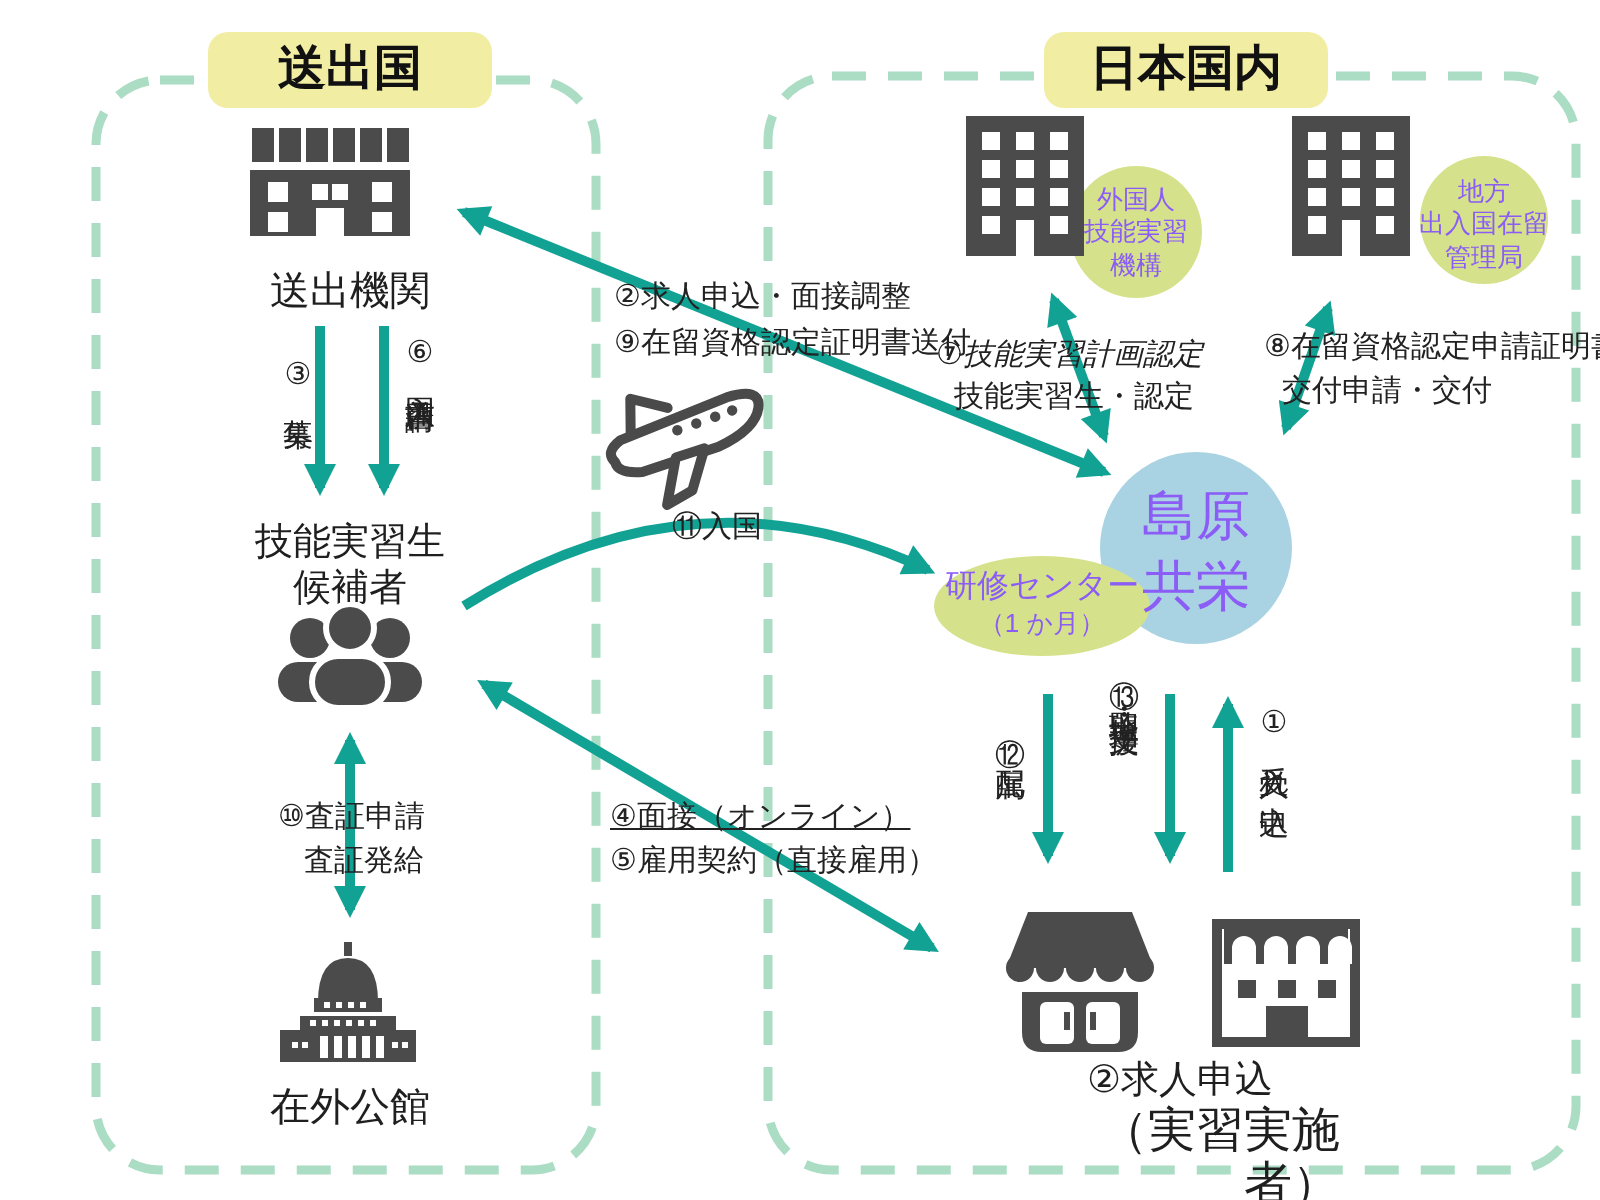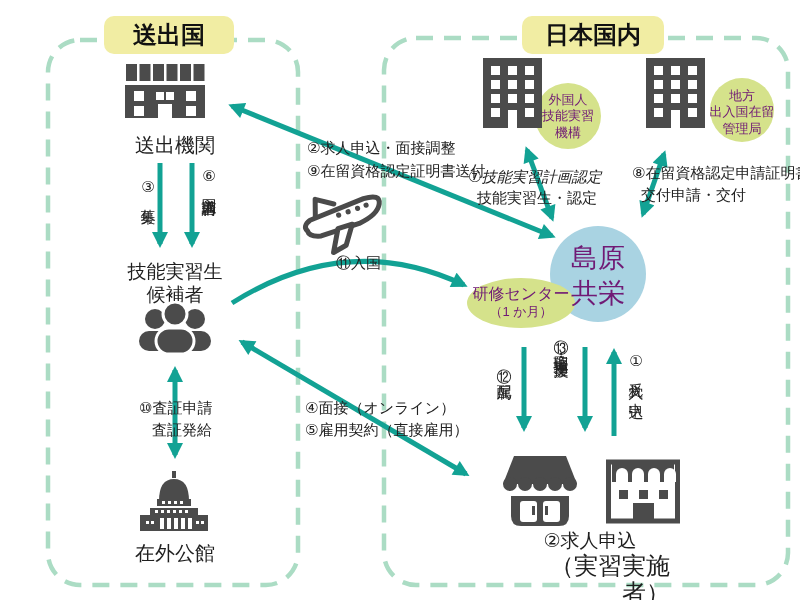--- a/index.html
+++ b/index.html
@@ -12,21 +12,21 @@
   .title-pill{
     background:#f1eda3;border-radius:10px;text-align:center;
     font-size:24px;font-weight:600;color:#111;line-height:38px;height:38px;
   }
   .node-label{color:#1f1f1f;text-align:center;}
   .step-label{color:#222;font-size:15px;white-space:nowrap;}
   .step-vertical{
     writing-mode:vertical-rl;text-orientation:upright;
     color:#222;font-size:15px;letter-spacing:1px;white-space:nowrap;
   }
-  .circle-text{color:#701a75;text-align:center;line-height:1.25;}
+  .circle-text{color:#8b5cf6;text-align:center;line-height:1.25;}
   svg{display:block;}
 </style>
 </head>
 <body>
 
 <div id="canvas">
 
   <svg id="overlay" width="800" height="600" viewBox="0 0 800 600">
     <defs>
       <marker id="mEnd" viewBox="0 0 10 10" refX="7.5" refY="5" markerWidth="3.4" markerHeight="3.2" orient="auto">
@@ -53,21 +53,21 @@
       <line x1="664" y1="154" x2="643" y2="214" marker-start="url(#mStart)" marker-end="url(#mEnd)"></line>
       <path d="M232,303 Q348,230 464,285" marker-end="url(#mEnd)"></path>
       <line x1="242" y1="342" x2="466" y2="474" marker-start="url(#mStart)" marker-end="url(#mEnd)"></line>
       <line x1="175" y1="370" x2="175" y2="455" marker-start="url(#mStart)" marker-end="url(#mEnd)"></line>
       <line x1="524" y1="347" x2="524" y2="428" marker-end="url(#mEnd)"></line>
       <line x1="585" y1="347" x2="585" y2="428" marker-end="url(#mEnd)"></line>
       <line x1="614" y1="436" x2="614" y2="352" marker-end="url(#mEnd)"></line>
     </g>
   </svg>
 
-  <div class="abs layer3 title-pill" style="left:104px;top:16px;width:130px;">
+  <div class="abs layer3 title-pill" style="left:104px;top:16px;width:142px;">
     <span>送出国</span>
   </div>
   <div class="abs layer3 title-pill" style="left:522px;top:16px;width:142px;">
     <span>日本国内</span>
   </div>
 
   <div class="abs layer2" style="left:125px;top:64px;">
     <svg width="80" height="54" viewBox="0 0 80 54">
       <g fill="#4b4b4b">
         <rect x="1" y="0" width="11" height="17"></rect>
@@ -180,21 +180,21 @@
 
   <div class="abs layer2 step-label" style="left:307px;top:139px;">
     <span>②求人申込・面接調整</span>
   </div>
   <div class="abs layer2 step-label" style="left:307px;top:162px;">
     <span>⑨在留資格認定証明書送付</span>
   </div>
   <div class="abs layer2 step-label" style="left:336px;top:254px;">
     <span>⑪入国</span>
   </div>
-  <div class="abs layer2 step-label" style="left:305px;top:399px;">
+  <div class="abs layer2 step-label" style="left:305px;top:399px;text-decoration:underline;">
     <span>④面接（オンライン）</span>
   </div>
   <div class="abs layer2 step-label" style="left:305px;top:421px;">
     <span>⑤雇用契約（直接雇用）</span>
   </div>
 
   <div class="abs layer2" style="left:483px;top:58px;">
     <svg width="59" height="70" viewBox="0 0 59 70">
       <rect x="0" y="0" width="59" height="70" fill="#4b4b4b"></rect>
       <g fill="#ffffff">

